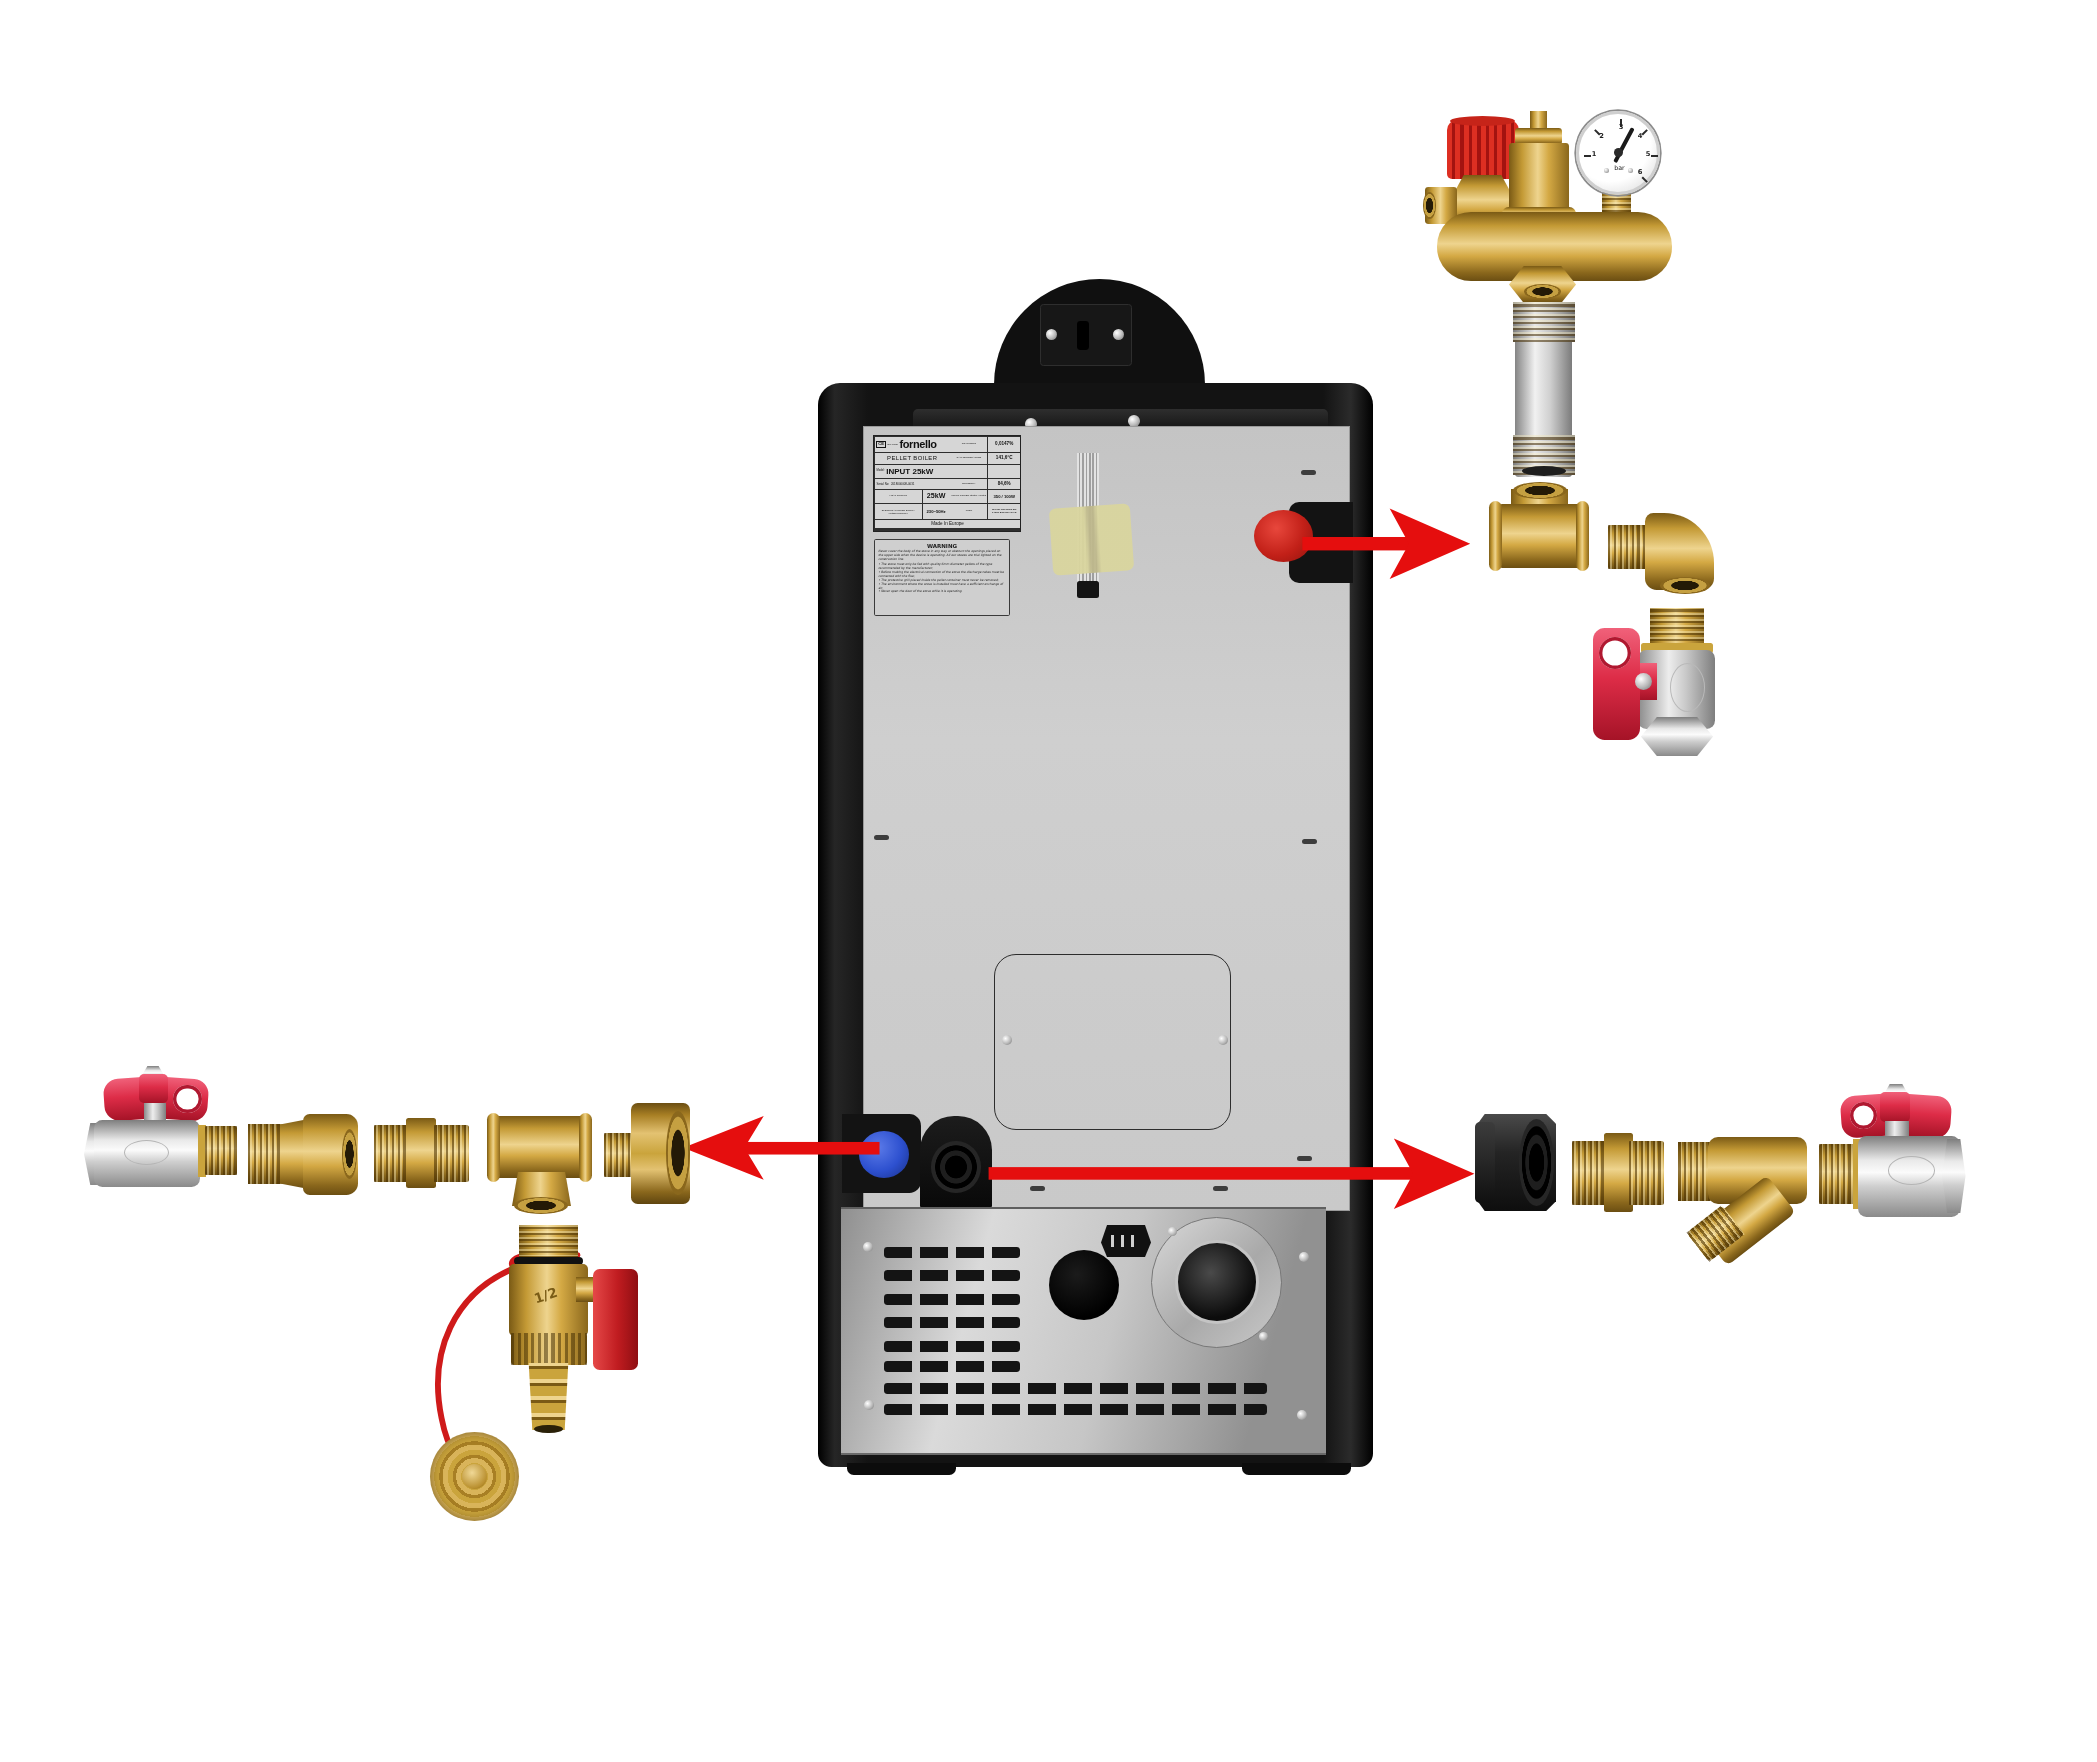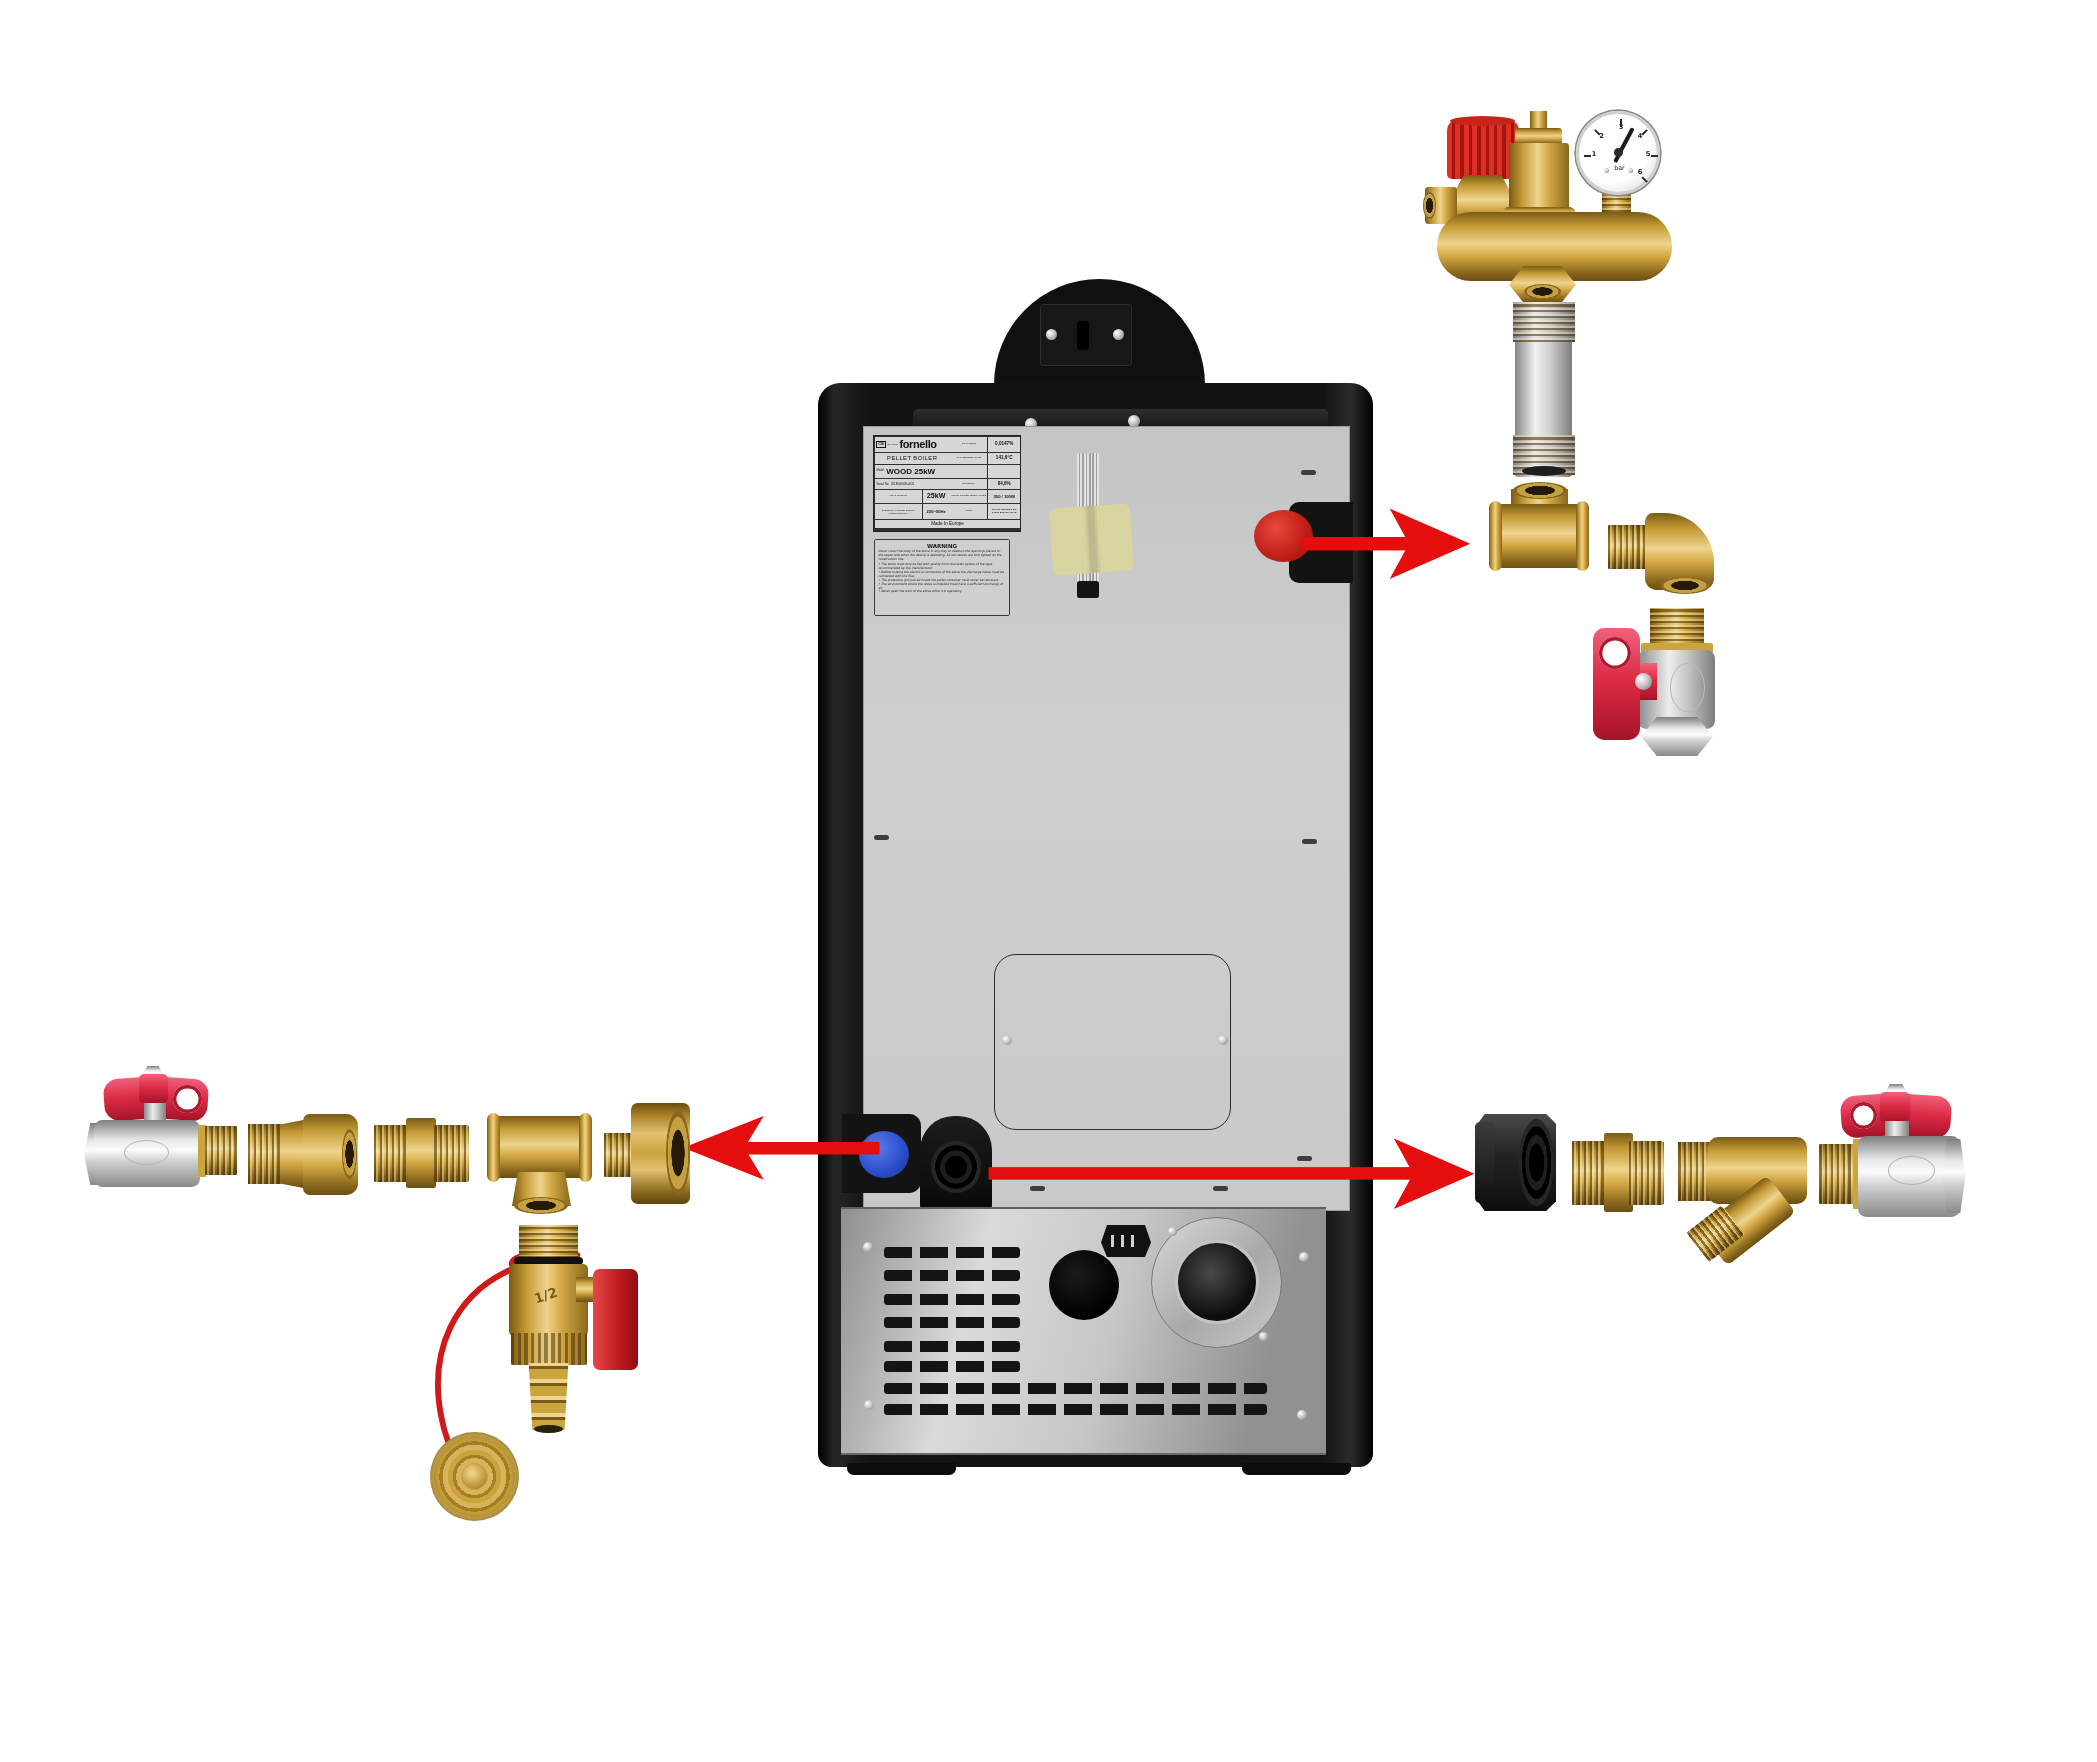--- a/index.html
+++ b/index.html
@@ -127,21 +127,21 @@
       <span style="font-size:2.3px;">EN 14785</span>
       <span style="font-size:11px;font-weight:bold;letter-spacing:-0.4px;">fornello</span>
     </div>
     <div class="k">CO emission</div>
     <div class="v">0,0147%</div>
     <div class="sp2" style="font-size:5.9px;letter-spacing:0.4px;">PELLET BOILER</div>
     <div class="k">GAS TEMPERATURE</div>
     <div class="v">141,6°C</div>
     <div class="sp2" style="justify-content:flex-start;padding-left:1.7px;gap:1.7px;">
       <span style="font-size:2.7px;">Model:</span>
-      <span style="font-size:8px;font-weight:bold;">WOOD 25kW</span>
+      <span style="font-size:8px;font-weight:bold;">INPUT 25kW</span>
     </div>
     <div></div>
     <div></div>
     <div class="sp2" style="justify-content:flex-start;padding-left:1.7px;gap:1.7px;">
       <span style="font-size:2.9px;">Serial No:</span>
       <span style="font-size:2.9px;">2018000008-0031</span>
     </div>
     <div class="k">EFICIENCY</div>
     <div class="v">84,6%</div>
     <div class="k">HEAT OUTPUT</div>

